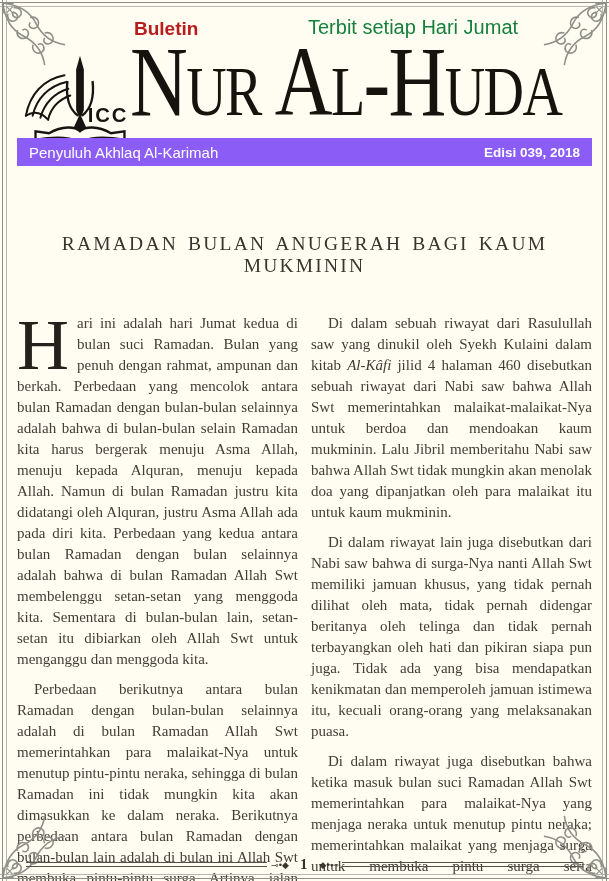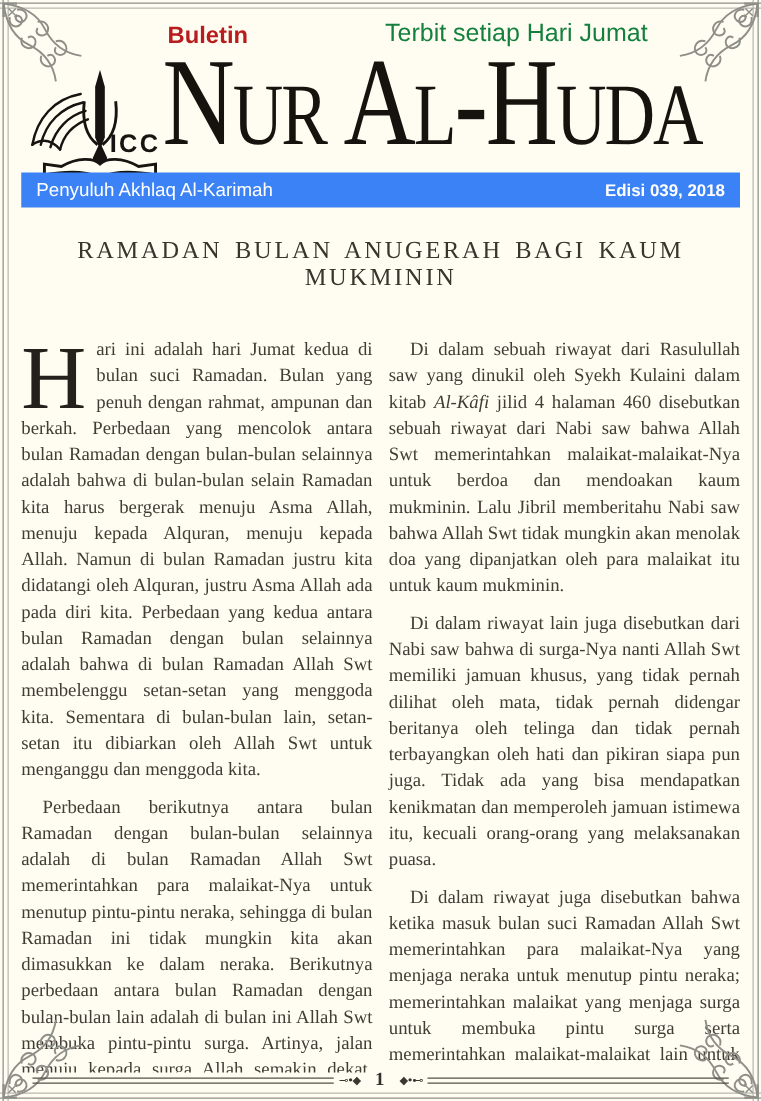--- a/index.html
+++ b/index.html
@@ -30,29 +30,29 @@
             font-family:"Liberation Sans", sans-serif; font-weight:bold;
             font-size:19px; color:#b91c1c; }
   .tagline { position:absolute; left:308px; top:16px;
              font-family:"Liberation Sans", sans-serif; font-size:20px; color:#15803d; }
   .big-title { position:absolute; left:130px; top:32px; white-space:nowrap;
                font-family:"Liberation Serif", serif; font-variant:small-caps;
                font-size:100px; line-height:100px; color:#16130f;
                transform:scaleX(0.80); transform-origin:left top; letter-spacing:-2px; }
 
   
-  .info-bar { margin:2px 17px 0 17px; height:28px; background:#3b82f6;
+  .info-bar { margin:2px 17px 0 17px; height:28px; background:#8b5cf6;
               display:flex; align-items:center; justify-content:space-between;
               padding:0 12px; font-family:"Liberation Sans", sans-serif;
               color:#ffffff; position:relative; z-index:3; }
   .info-bar .left-text  { font-size:15px; }
   .info-bar .right-text { font-size:13.5px; font-weight:bold; }
 
   
-  .article-title { margin-top:24px; text-align:center;
+  .article-title { margin-top:67px; text-align:center;
                    font-size:19.5px; letter-spacing:2.2px; word-spacing:3px;
                    color:#3a342d; }
   .columns { display:flex; gap:13px; padding:0 17px; margin-top:36px;
              height:588px; overflow:hidden; }
   .col { flex:1; text-align:justify; font-size:15px; line-height:21px; color:#423c35; }
   .col p { margin:0 0 9px 0; text-indent:17px; }
   .col p.no-indent { text-indent:0; }
   .dropcap { float:left; font-size:72px; line-height:56px;
              padding:4px 8px 0 0; color:#24201b; font-family:"Liberation Serif", serif; }
   .ital { font-style:italic; }

